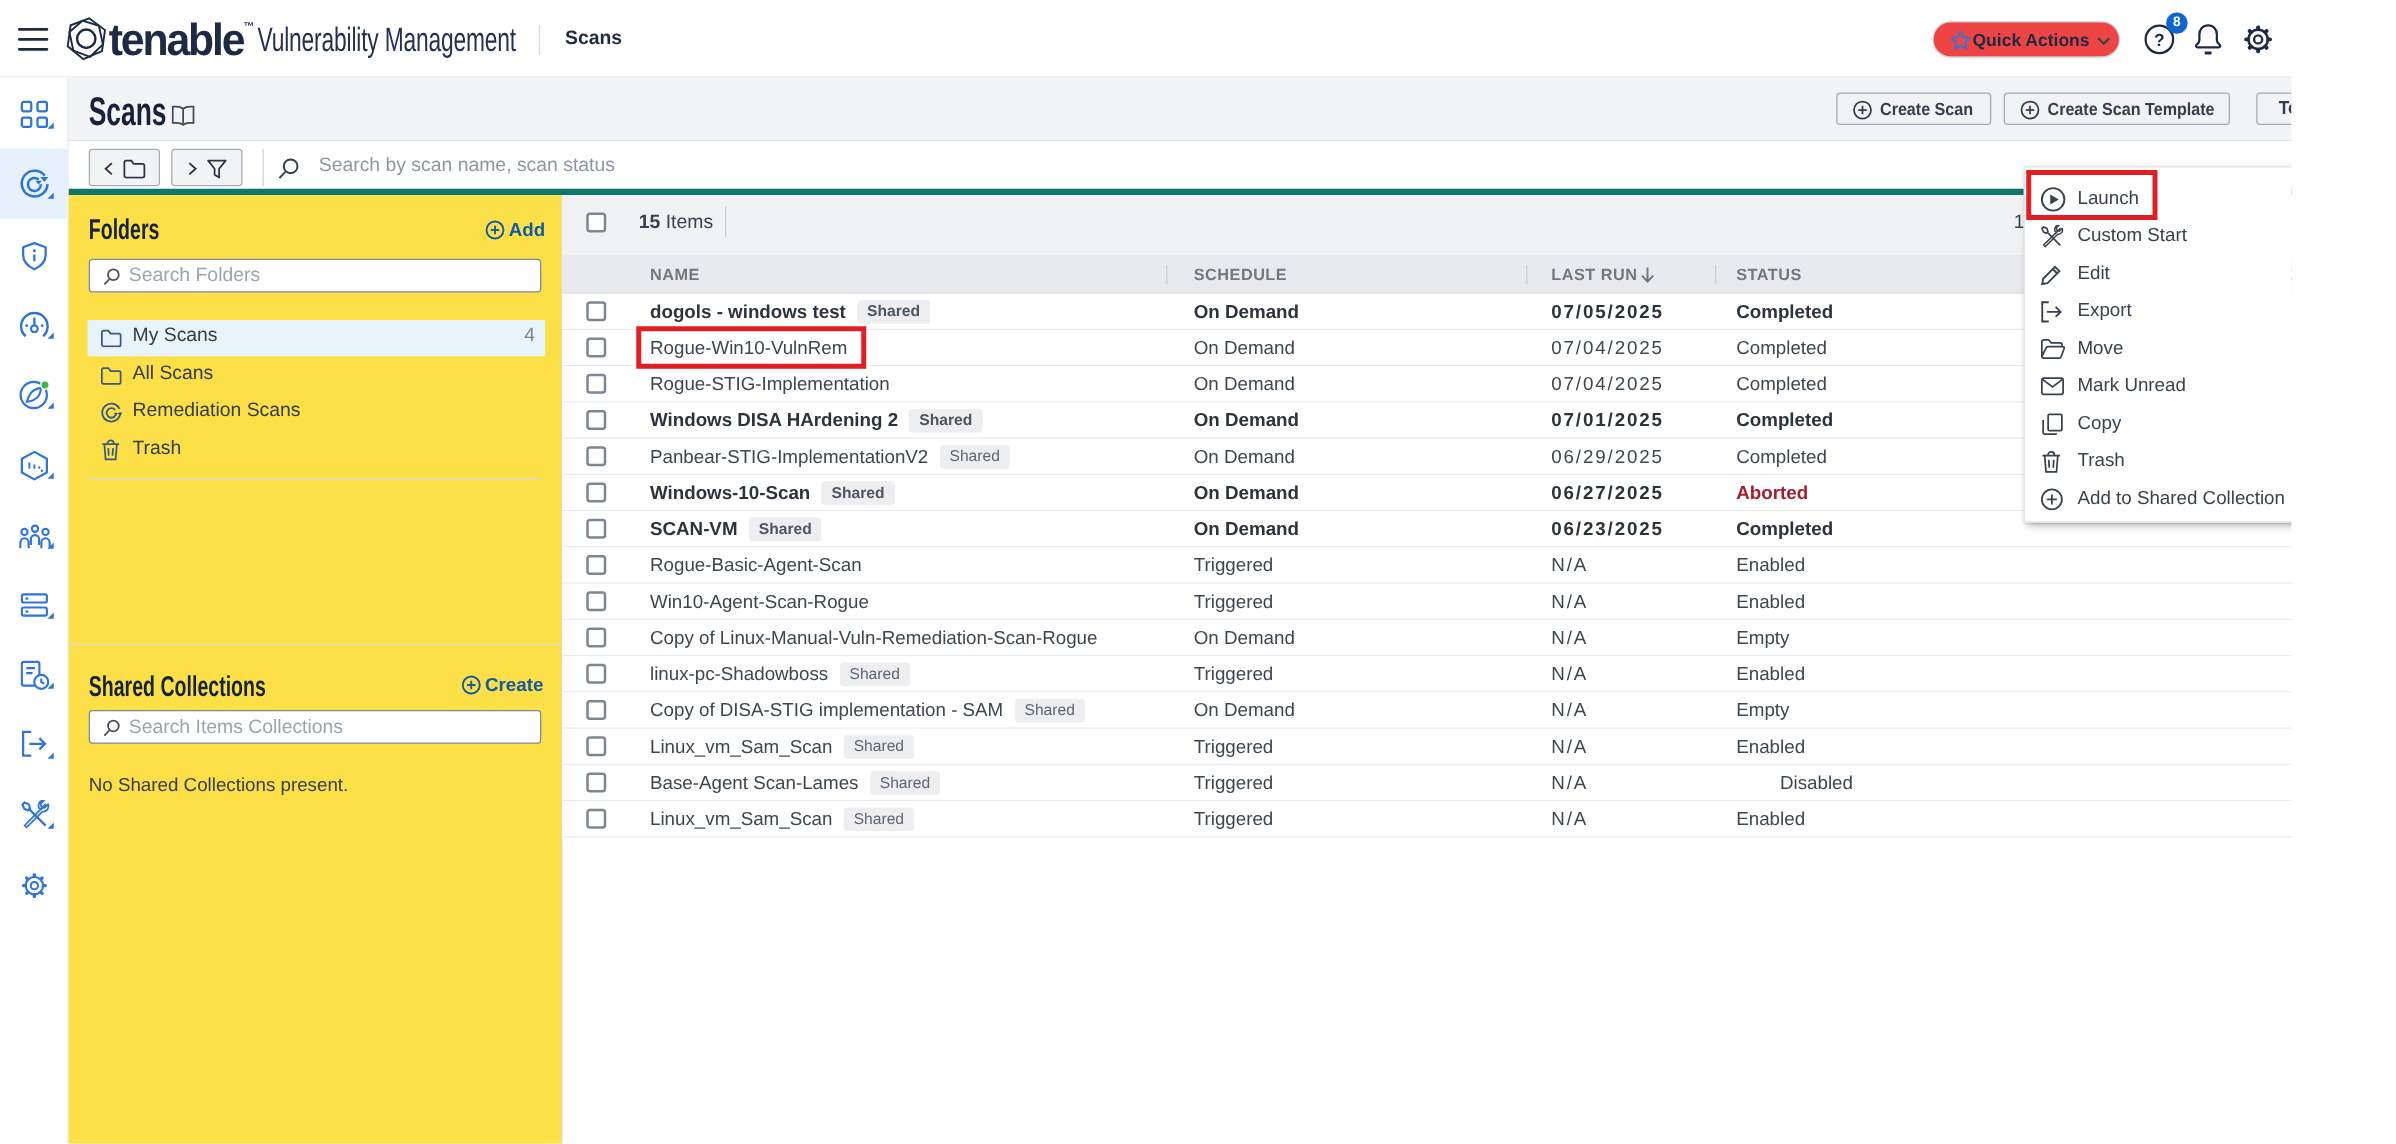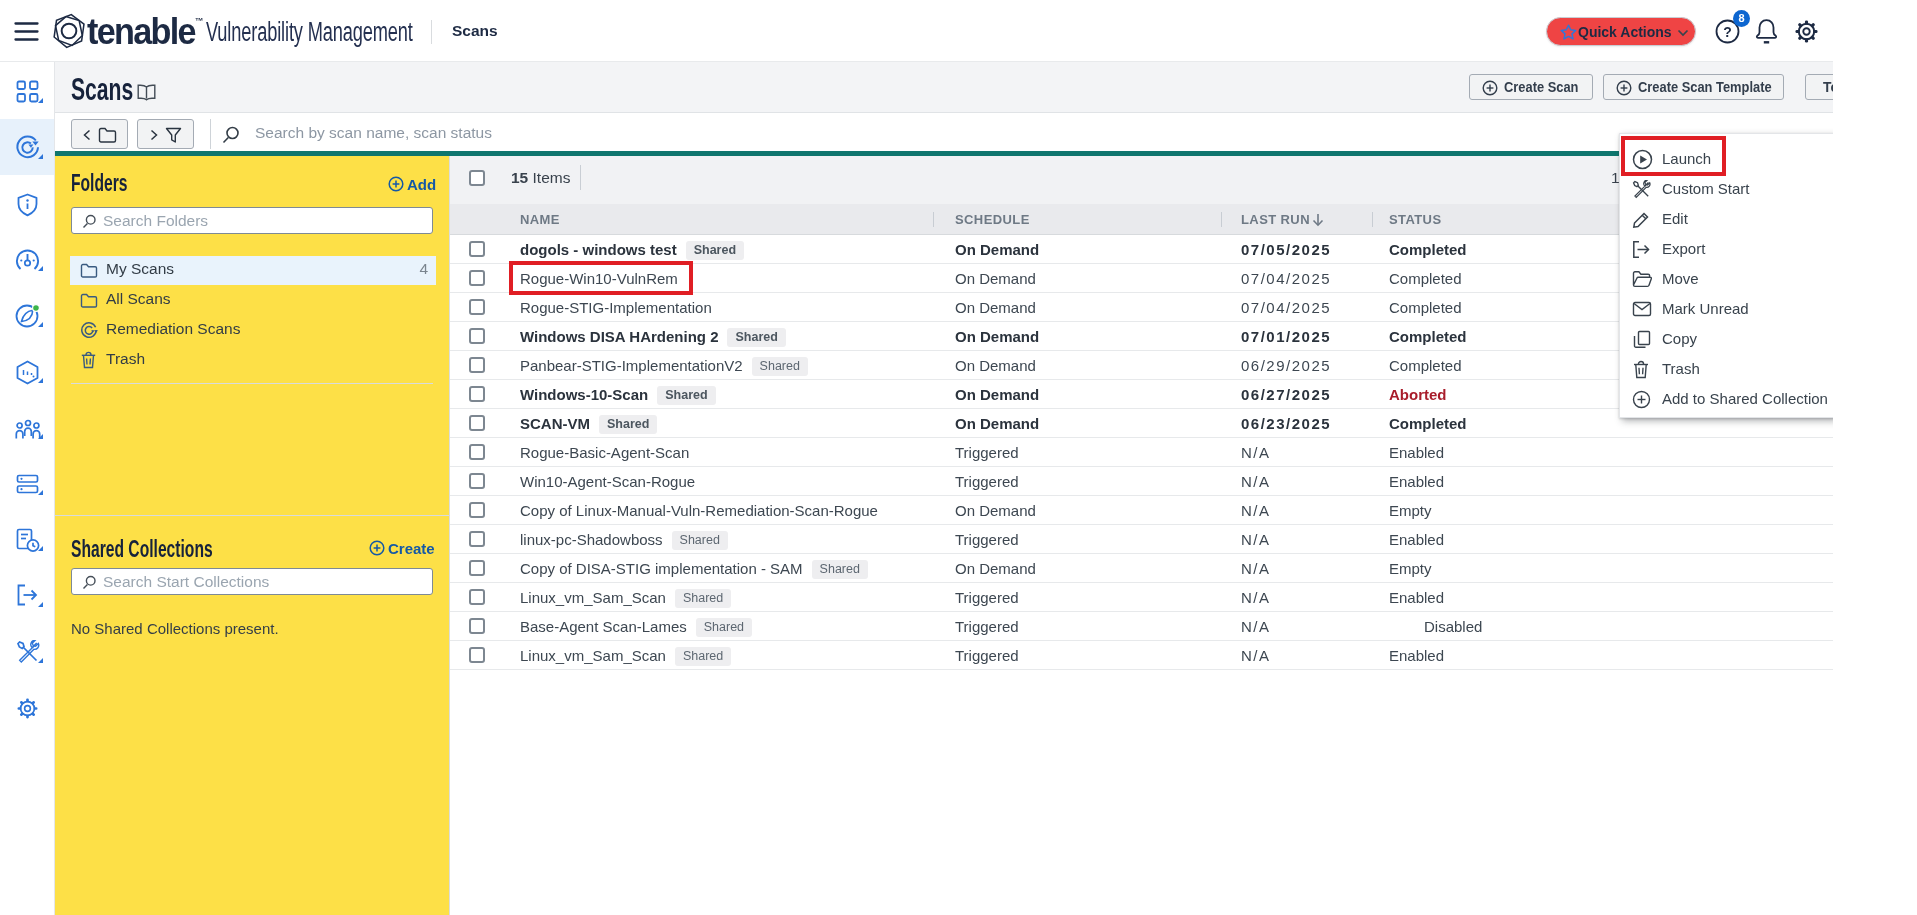--- a/index.html
+++ b/index.html
@@ -369,21 +369,21 @@
   <svg class="abs" style="left:314px;top:384px" width="16" height="16" viewBox="0 0 16 16">
         <circle cx="8" cy="8" r="6.8" fill="none" stroke="#1459a6" stroke-width="1.5"></circle>
         <line x1="8" y1="4.6" x2="8" y2="11.4" stroke="#1459a6" stroke-width="1.5"></line>
         <line x1="4.6" y1="8" x2="11.4" y2="8" stroke="#1459a6" stroke-width="1.5"></line>
       </svg>
   <div class="pinput" style="top:412px">
     <svg class="abs" style="left:10px;top:6px" width="15" height="15" viewBox="0 0 15 15">
           <circle cx="8.7" cy="5.8" r="4.3" fill="none" stroke="#454e58" stroke-width="1.4"></circle>
           <line x1="5.4" y1="9.4" x2="1.5" y2="13.5" stroke="#454e58" stroke-width="1.4"></line>
         </svg>
-    <span class="ph">Search Start Collections</span>
+    <span class="ph">Search Items Collections</span>
   </div>
   <div class="abs" style="left:16px;top:464px;font-size:15px;color:#343e48">No Shared Collections present.</div>
 </div>
 
 <div id="main">
   <div id="itemsrow">
     <span class="cb" style="left:19px;top:14px"></span>
     <span class="abs" style="left:61px;top:13px;font-size:15.5px;color:#39424c"><b>15</b> Items</span>
     <div class="abs" style="left:130px;top:9px;width:1px;height:25px;background:#c9ced4"></div>
     <span class="abs" style="left:1161px;top:13px;font-size:15.5px;color:#39424c">1</span>

